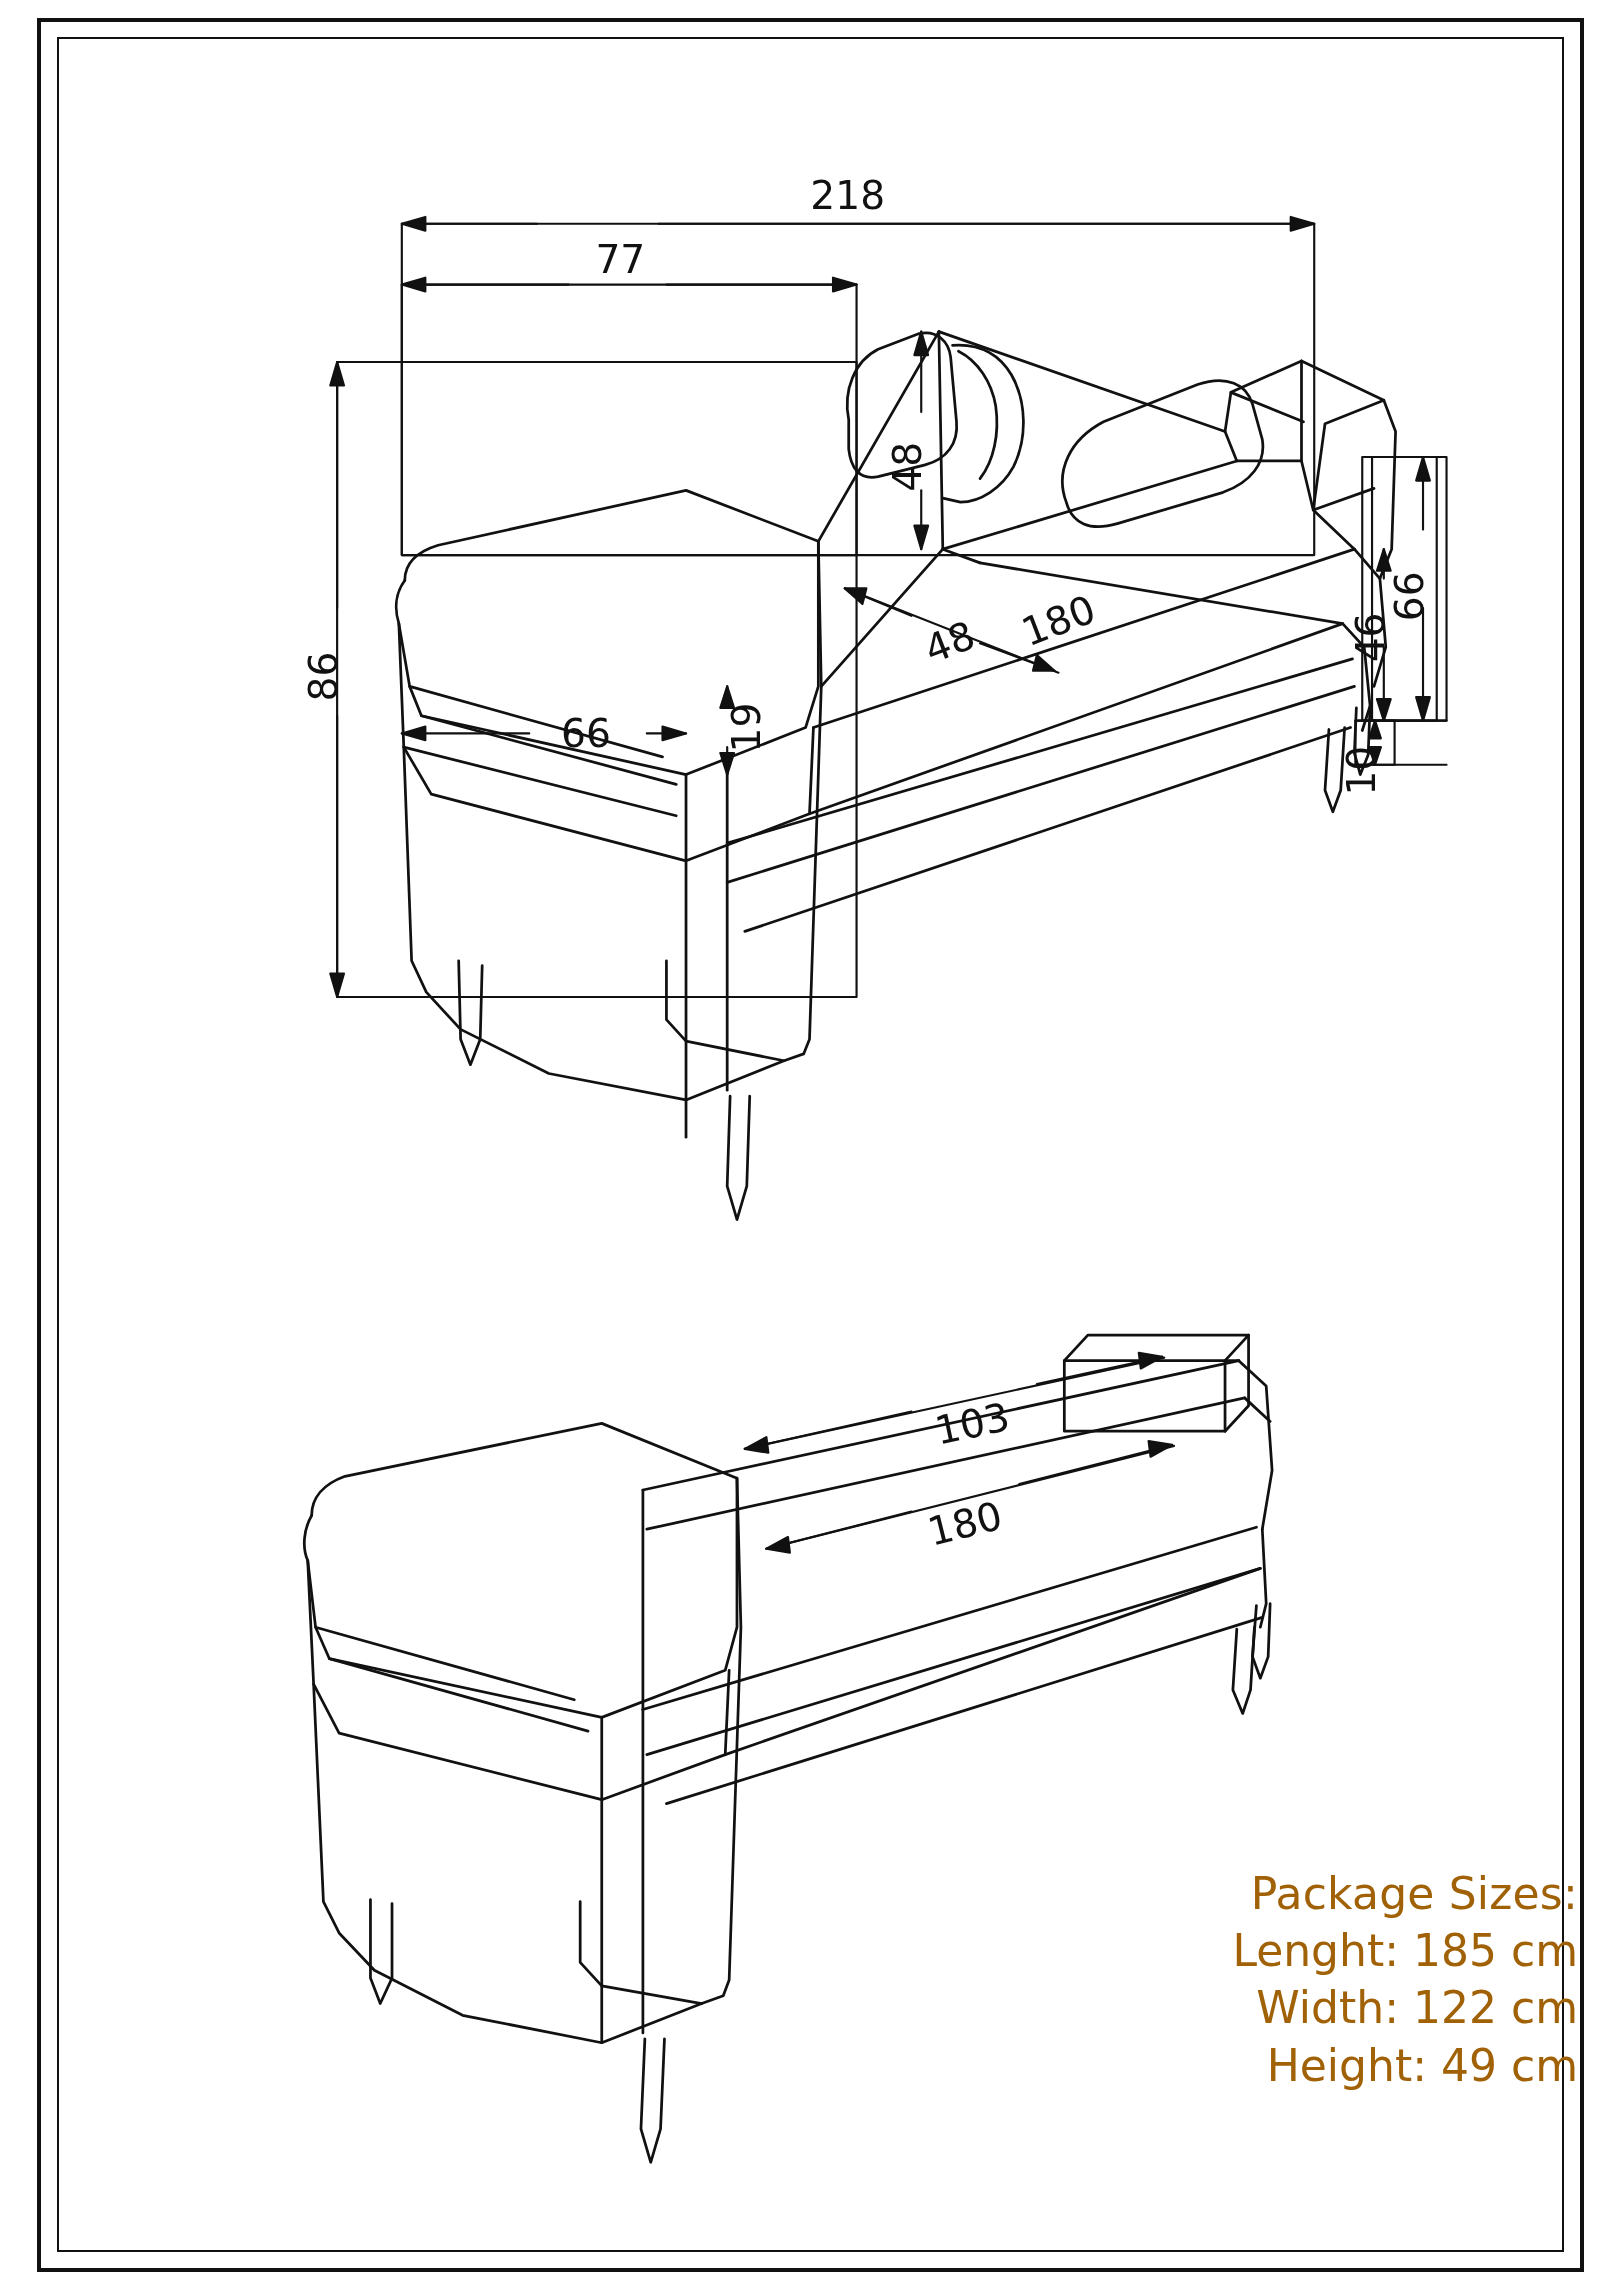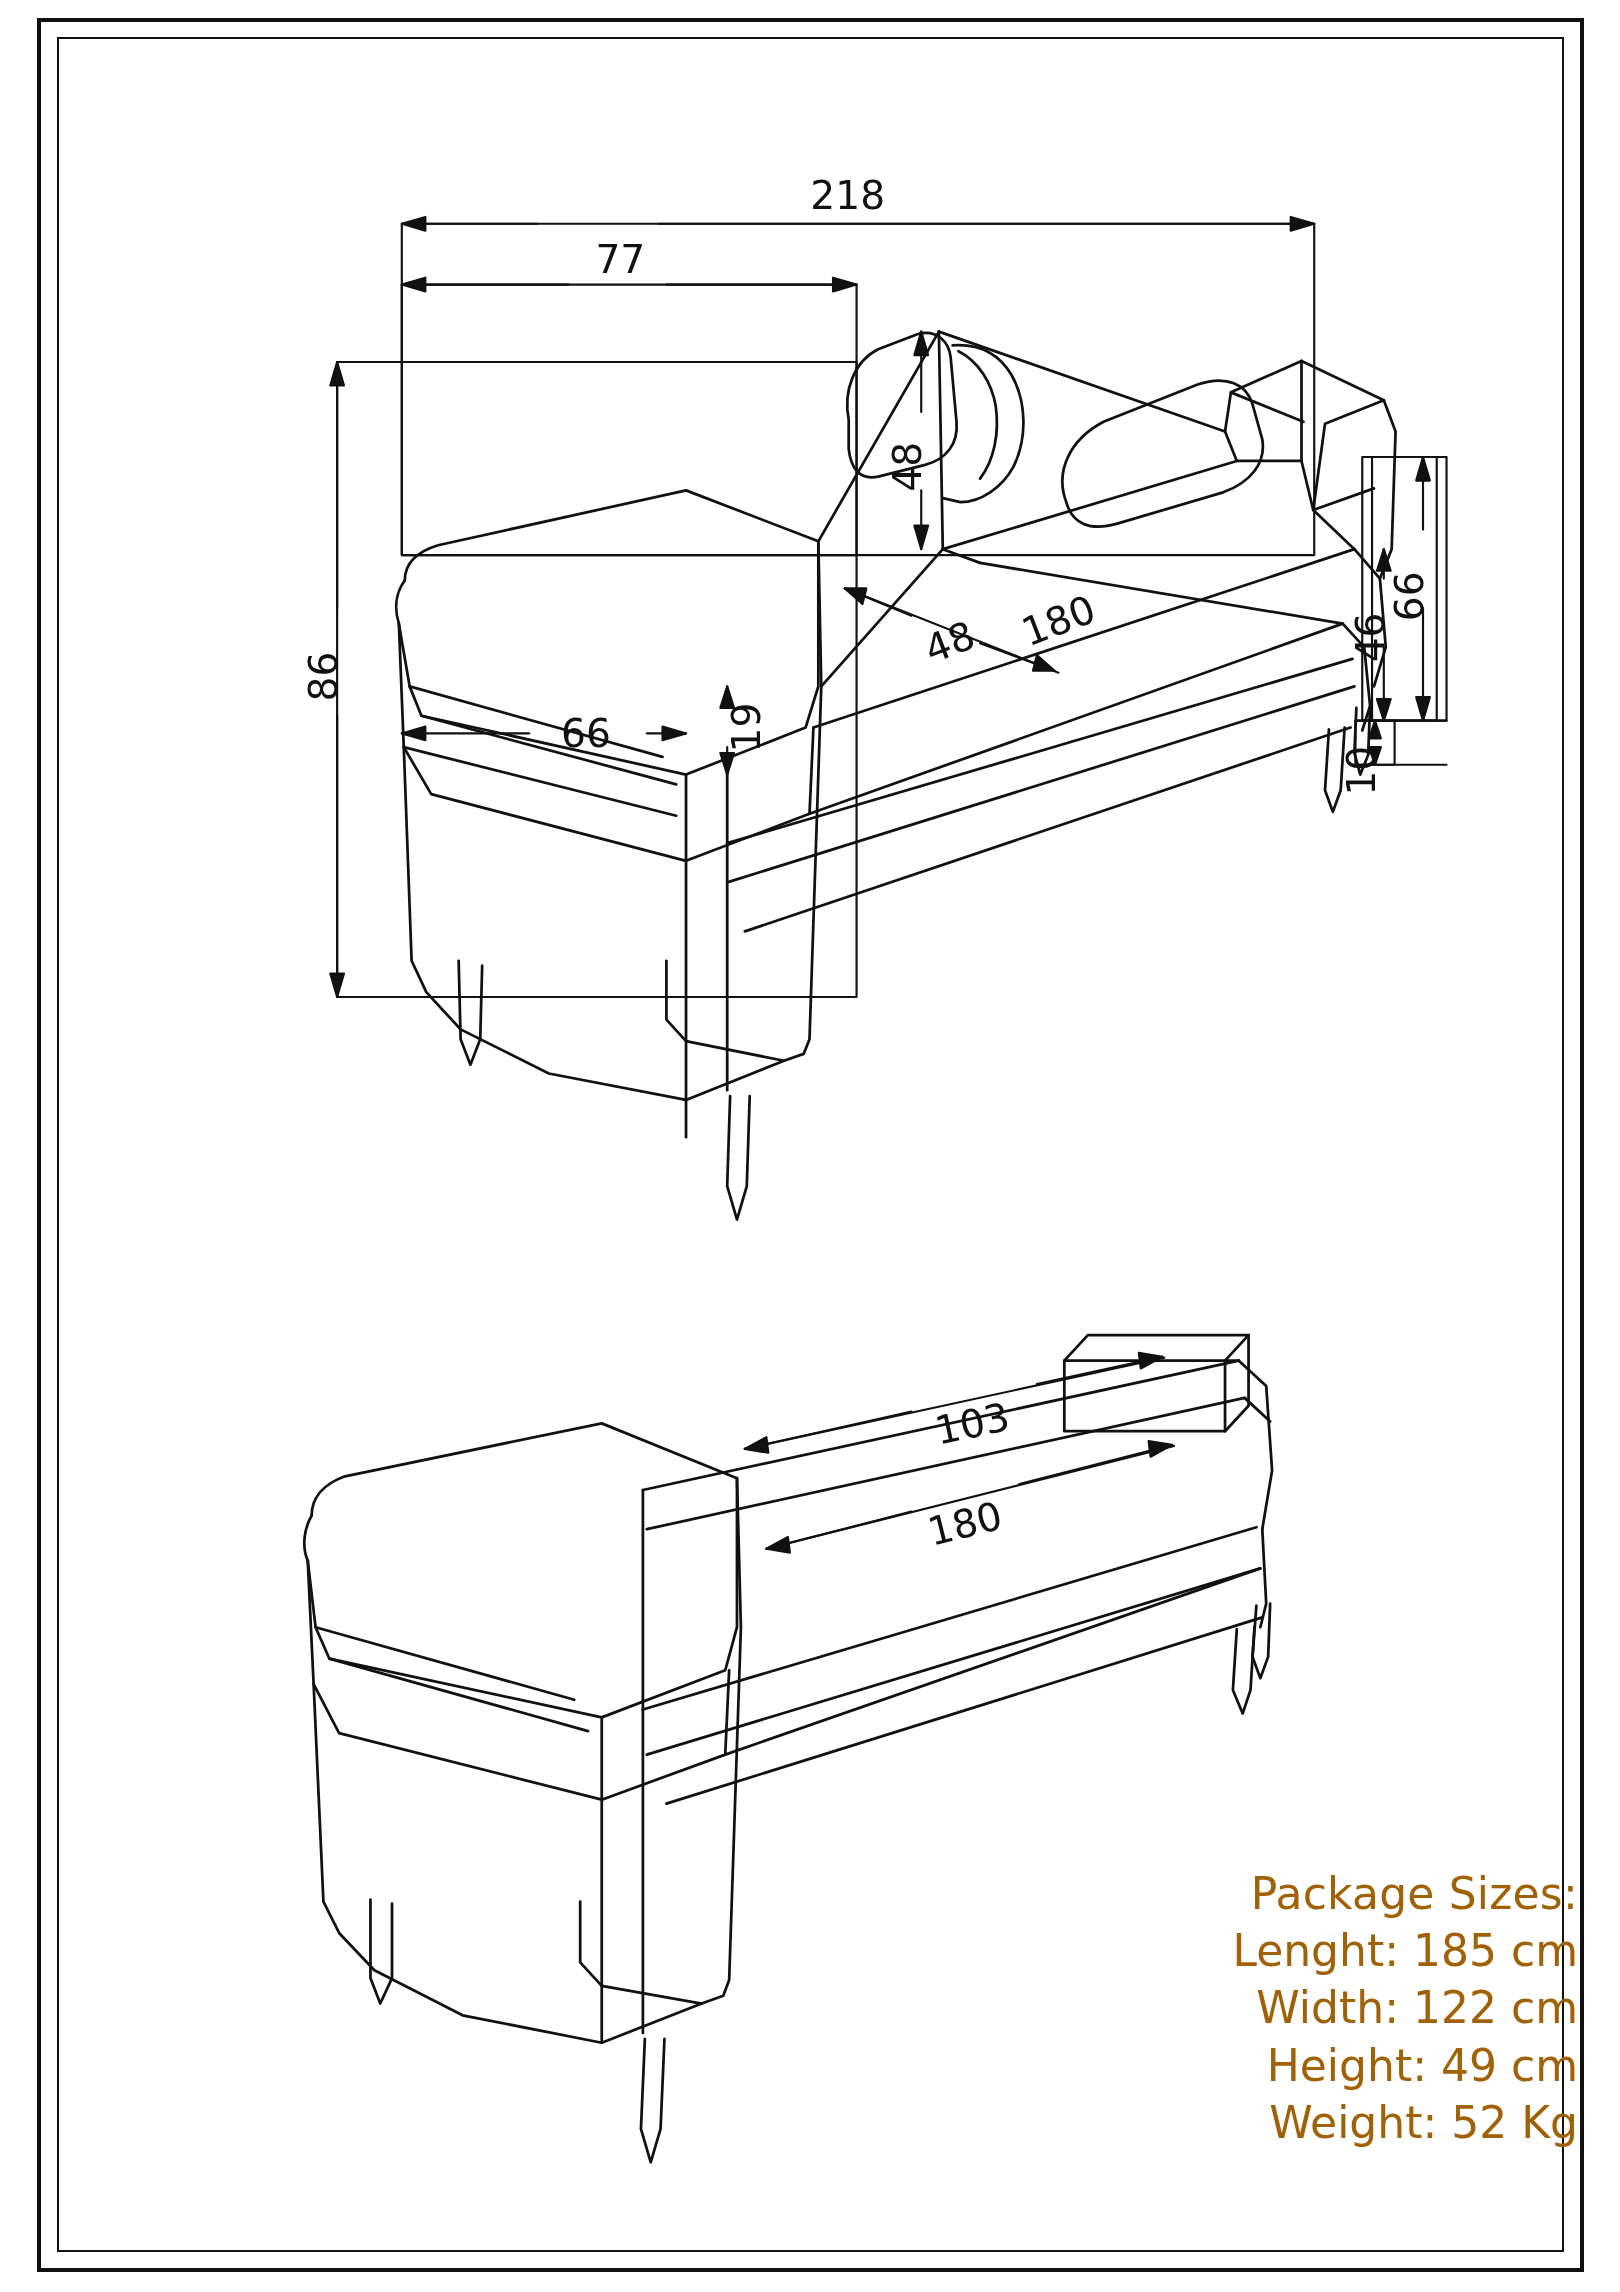--- a/index.html
+++ b/index.html
@@ -270,17 +270,16 @@
         <text class="dim-text" x="988" y="1568" text-anchor="middle" transform="rotate(-14 988 1568)">180</text>
       </g>
     </g>
   </svg>
 
   <div class="pkg">
     <div class="ttl">Package Sizes:</div>
     <div>Lenght: 185 cm</div>
     <div>Width: 122 cm</div>
     <div>Height: 49 cm</div>
-    <div>Weight: 52 Kg</div>
   </div>
 
 </div>
 
 
 </body></html>

